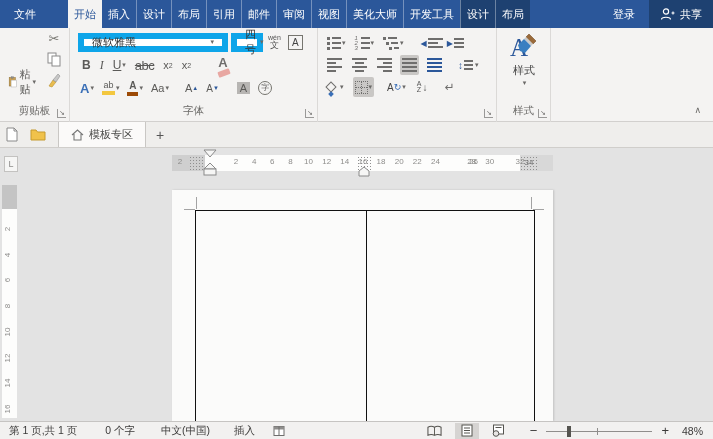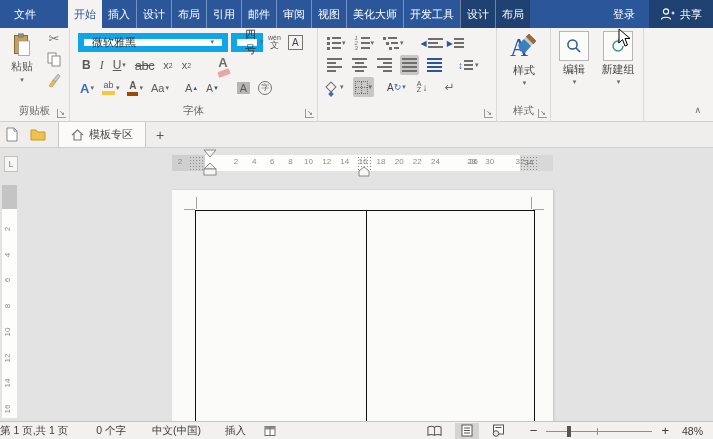--- a/index.html
+++ b/index.html
@@ -27,21 +27,21 @@
   .rgroup{position:absolute;top:0;height:94px;border-right:1px solid #dbd9d7;}
   .glabel{position:absolute;bottom:4px;left:0;right:0;text-align:center;color:#6a6967;font-size:10.5px;}
   .launcher{position:absolute;right:3px;bottom:4px;width:9px;height:9px;border-left:1px solid #9a9998;
             border-bottom:1px solid #9a9998;font-size:7px;line-height:8px;color:#6a6967;text-align:center;}
   .btn{display:inline-flex;align-items:center;justify-content:center;height:20px;padding:0 2px;
        border-radius:2px;color:#5b5a58;}
   .btn.sel{background:#c9c7c5;}
   .dd{font-size:7px;color:#6a6967;margin-left:1px;}
   .row{position:absolute;display:flex;align-items:center;}
   
-  .paste-btn{position:absolute;left:6px;top:5px;width:32px;height:68px;display:flex;flex-direction:column;
+  .paste-btn{position:absolute;left:6px;top:20px;width:32px;height:68px;display:flex;flex-direction:row;
              align-items:center;justify-content:flex-start;gap:2px;}
   .paste-btn .dd{margin:0;}
   .clip-col{position:absolute;left:42px;top:4px;width:24px;display:flex;flex-direction:column;gap:6px;align-items:center;}
   .scis{font-size:13px;color:#76756f;line-height:14px;}
   
   .combo{height:19px;background:#fff;border:6px solid #0ea5e9;display:flex;align-items:center;
          padding:0 8px;font-size:11px;color:#333;}
   .combo .dd{margin-left:auto;padding-left:4px;}
   
   .fB{font-weight:bold;font-size:12px;}
@@ -435,45 +435,20 @@
           <polygon points="17,5 24,12 22,14 15,7" fill="#c9c9c9"></polygon>
           <polygon points="15,7 22,14 16,21 11,19 9,13" fill="#3a7fc1"></polygon>
         </svg>
         <span>样式</span>
         <span class="dd">▾</span>
       </div>
       <div class="glabel">样式</div>
       <div class="launcher">↘</div>
     </div>
 
-    <div class="rgroup" style="left:551px;width:93px;">
-      <div class="bigbtn" style="left:6px;top:3px;width:34px;">
-        <span class="iconbox">
-          <svg width="16" height="16" viewBox="0 0 16 16">
-            <circle cx="6.5" cy="6.5" r="4.6" fill="none" stroke="#2b579a" stroke-width="1.5"></circle>
-            <line x1="10" y1="10" x2="14" y2="14" stroke="#2b579a" stroke-width="1.6"></line>
-          </svg>
-        </span>
-        <span>编辑</span>
-        <span class="dd">▾</span>
-      </div>
-      <div class="bigbtn" style="left:46px;top:3px;width:42px;">
-        <span class="iconbox" style="position:relative;">
-          <svg width="16" height="16" viewBox="0 0 16 16">
-            <path d="M13 8 A5 5 0 1 1 8 3" fill="none" stroke="#3e8f8f" stroke-width="1.4"></path>
-            <polygon points="8,0.5 8,5.5 11,3" fill="#3e8f8f"></polygon>
-          </svg>
-          <svg class="cursorov" width="14" height="20" viewBox="0 0 14 20">
-            <polygon points="1,1 1,15 4.5,11.5 7,18 9.5,17 7,10.5 12,10.5" fill="#fff" stroke="#000" stroke-width="1"></polygon>
-          </svg>
-        </span>
-        <span>新建组</span>
-        <span class="dd">▾</span>
-      </div>
-    </div>
 
     <div class="collapse">∧</div>
   </div>
 
   <div class="tabbar">
     <span class="tbicon">
       <svg width="12" height="15" viewBox="0 0 12 15">
         <path d="M1 1 h7 l3 3 v10 h-10 z" fill="#fff" stroke="#8a8a8a"></path>
         <path d="M8 1 v3 h3" fill="none" stroke="#8a8a8a"></path>
       </svg>
@@ -553,21 +528,21 @@
       <div class="mark" style="left:12px;top:19px;width:11px;height:1px;"></div>
       <div class="mark" style="left:359px;top:7px;width:1px;height:12px;"></div>
       <div class="mark" style="left:361px;top:19px;width:11px;height:1px;"></div>
       <div class="dtable">
         <div class="mid"></div>
       </div>
     </div>
   </div>
 
   <div class="statusbar">
-    <span class="s" style="margin-left:0;">第 1 页,共 1 页</span>
+    <span class="s" style="margin-left:9px;">第 1 页,共 1 页</span>
     <span class="s" style="margin-left:28px;">0 个字</span>
     <span class="s" style="margin-left:26px;">中文(中国)</span>
     <span class="s" style="margin-left:24px;">插入</span>
     <svg style="margin-left:18px;" width="12" height="12" viewBox="0 0 12 12">
       <rect x="1" y="1.5" width="10" height="9" fill="#fff" stroke="#6f6e6d"></rect>
       <rect x="1" y="1.5" width="10" height="3" fill="#8f8e8c"></rect>
       <line x1="6" y1="1.5" x2="6" y2="10.5" stroke="#6f6e6d"></line>
     </svg>
     <span style="margin-left:auto;"></span>
     <span class="viewbtn">

